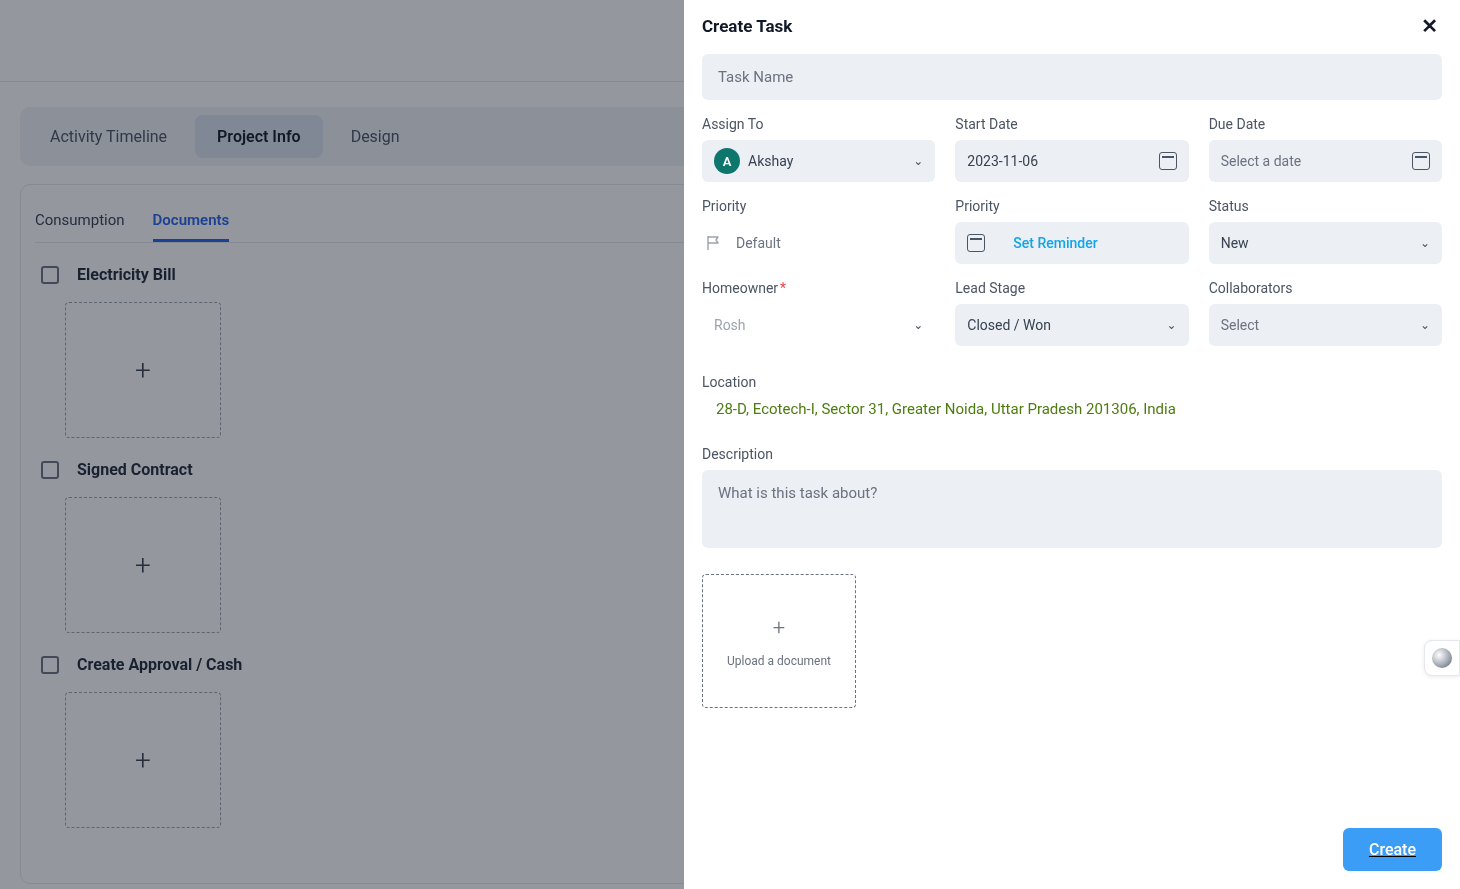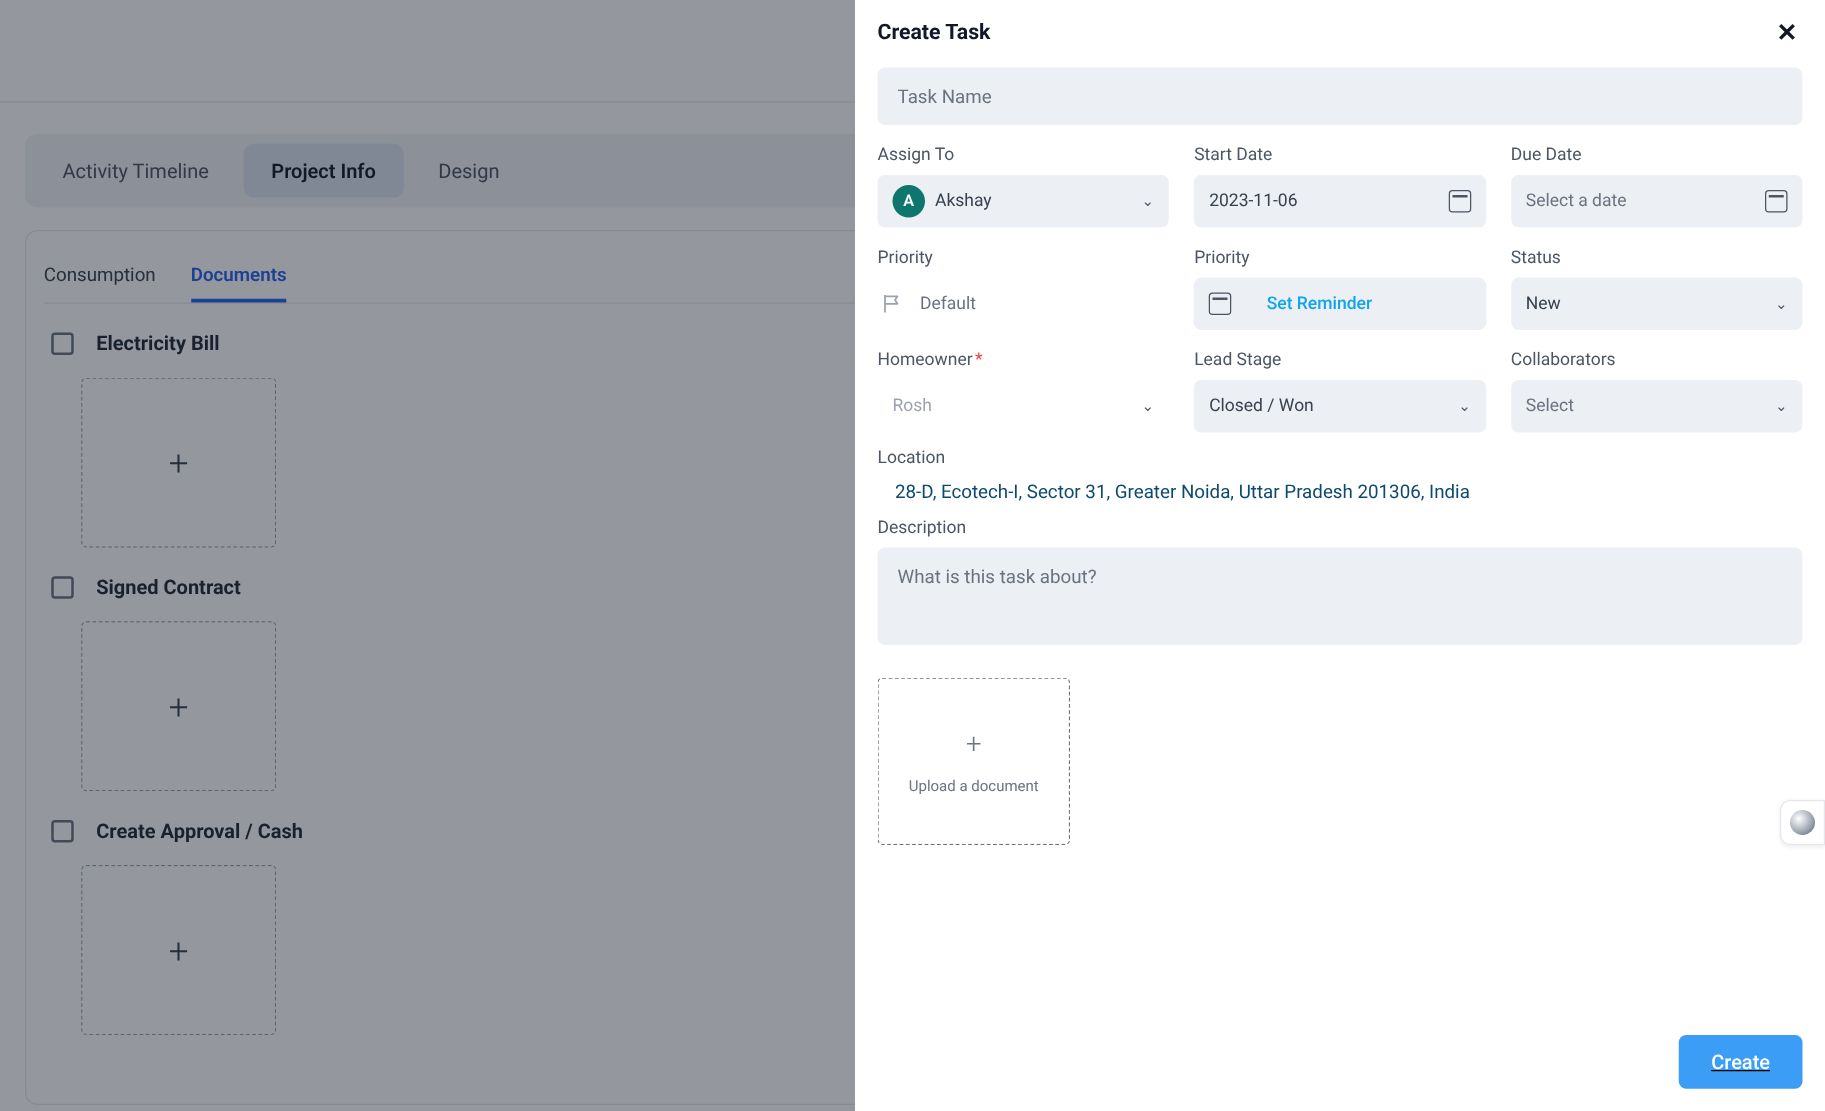--- a/index.html
+++ b/index.html
@@ -252,24 +252,24 @@
       align-items: center;
       gap: 28px;
       padding: 0 12px;
       cursor: pointer;
       font-size: 14px;
     }
     .reminder-box .link { color: #0ea5e9; font-weight: 500; }
     .location-text {
       margin-top: 10px;
       font-size: 15px;
-      color: #0c4a6e;
+      color: #4d7c0f;
       padding-left: 14px;
     }
-    .section-block { margin-top: 12px; }
+    .section-block { margin-top: 28px; }
     .desc-area {
       width: 100%;
       min-height: 78px;
       background: #eceff3;
       border: none;
       border-radius: 6px;
       padding: 14px 16px;
       font-size: 15px;
       font-family: inherit;
       resize: none;

